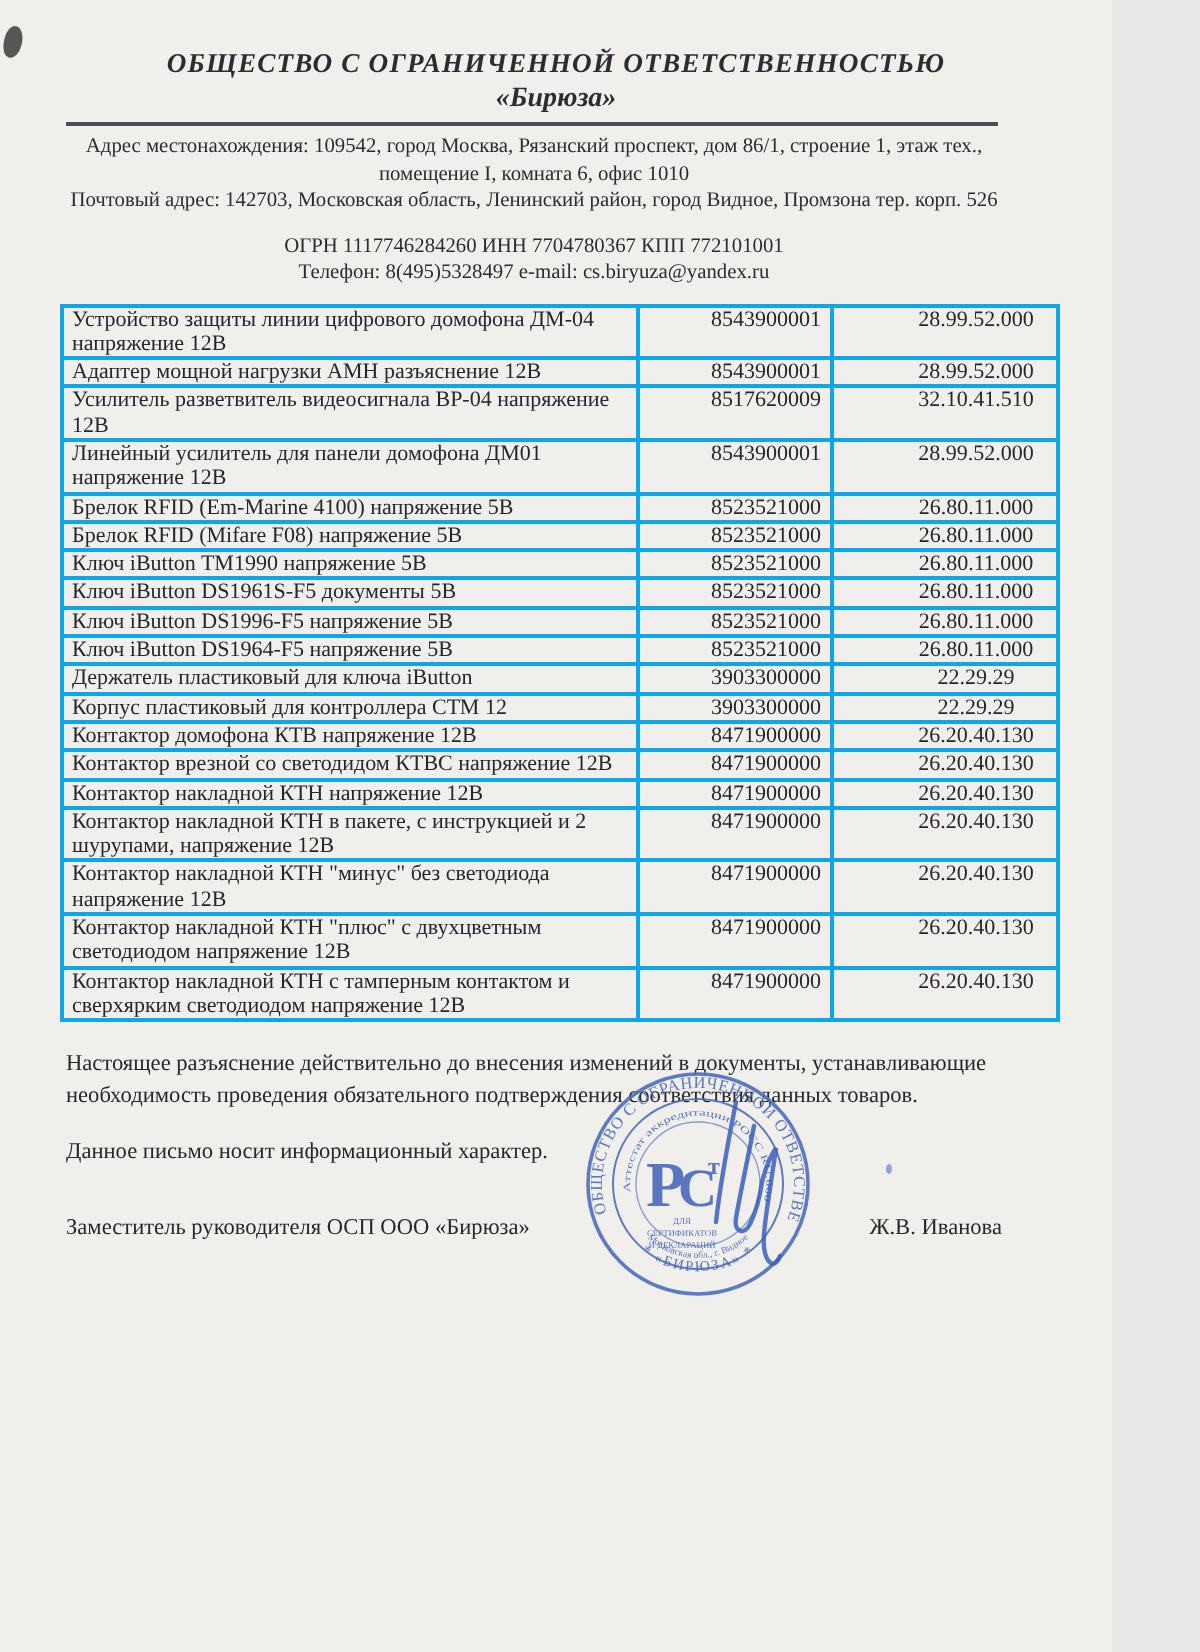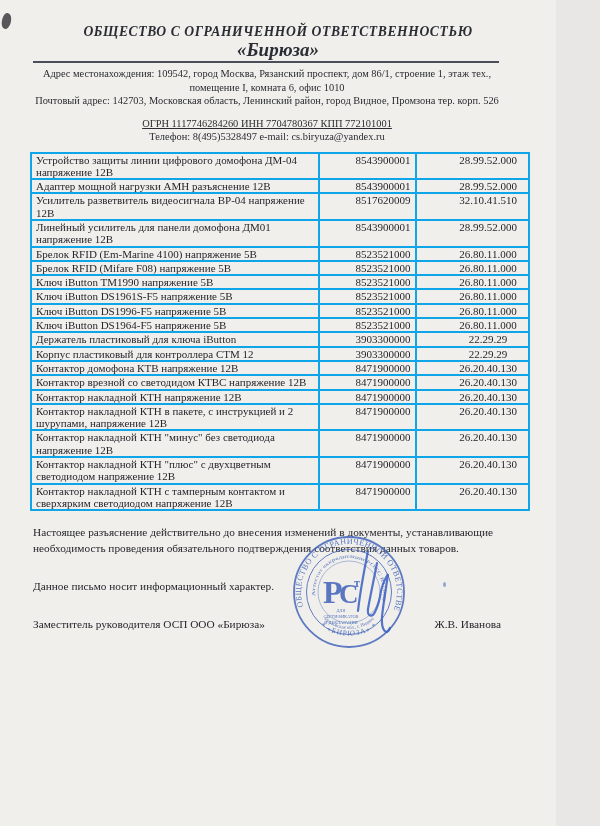--- a/index.html
+++ b/index.html
@@ -24,51 +24,51 @@
     position:absolute;left:443px;top:582px;width:3px;height:5px;
     background:#7b90cf;border-radius:50%;opacity:.8;
   }
   
   .header{padding-top:24px;text-align:center;}
   .org-title{
     font-size:13.6px;font-weight:bold;font-style:italic;
     letter-spacing:.6px;line-height:16px;color:#2b2d35;
   }
   .org-subtitle{
-    font-size:19px;font-weight:bold;font-style:italic;
+    font-size:14px;font-weight:bold;font-style:italic;
     line-height:17px;margin-top:1px;color:#2b2d35;
   }
   .rule{
     height:2px;background:#4a4e59;border:none;
     margin:3px 57px 4px 33px;
   }
   .addr{
     font-size:10.4px;line-height:13.5px;text-align:center;
     margin:0 55px 0 33px;color:#2a2c31;
   }
-  .reg{margin-top:9px;text-decoration:underline;}
+  .reg{margin-top:9px;}
   
   table.products{
     border-collapse:collapse;table-layout:fixed;
     margin:8px 0 0 30px;width:498px;
   }
   table.products td{
     border:2px solid #0ea5e9;
     font-size:11px;line-height:12.3px;
     padding:0 4px;vertical-align:top;
     color:#26272c;overflow:hidden;
   }
   table.products td.c{text-align:center;padding-left:35px;}
   col.c1{width:288px;} col.c2{width:97px;} col.c3{width:113px;}
   
   .note{
     font-size:11.3px;line-height:15.3px;
     margin:14px 57px 0 33px;color:#26272c;
   }
-  .note2{margin-top:23px;}
+  .note2{margin-top:13px;}
   .sig-row{
     display:flex;justify-content:space-between;align-items:flex-start;
     margin:24px 55px 0 33px;font-size:11.3px;color:#26272c;
   }
   
   .stamp{
     position:absolute;left:278px;top:521px;width:142px;height:142px;
   }
   .stamp svg{display:block;}
   text{font-family:"Liberation Serif","DejaVu Serif",serif;}
@@ -127,21 +127,21 @@
           <td>Брелок RFID  (Mifare F08) напряжение 5В</td>
           <td class="c">8523521000</td>
           <td class="c">26.80.11.000</td>
         </tr>
         <tr>
           <td>Ключ iButton TM1990 напряжение 5В</td>
           <td class="c">8523521000</td>
           <td class="c">26.80.11.000</td>
         </tr>
         <tr>
-          <td>Ключ iButton DS1961S-F5 напряжение 5В</td>
+          <td>Ключ iButton DS1961S-F5 документы 5В</td>
           <td class="c">8523521000</td>
           <td class="c">26.80.11.000</td>
         </tr>
         <tr>
           <td>Ключ iButton DS1996-F5 напряжение 5В</td>
           <td class="c">8523521000</td>
           <td class="c">26.80.11.000</td>
         </tr>
         <tr>
           <td>Ключ iButton DS1964-F5 напряжение 5В</td>

